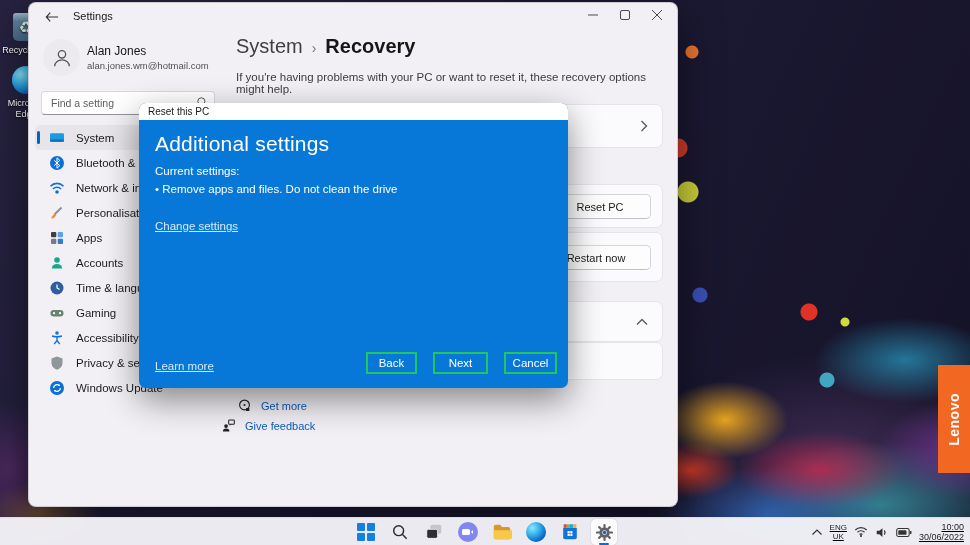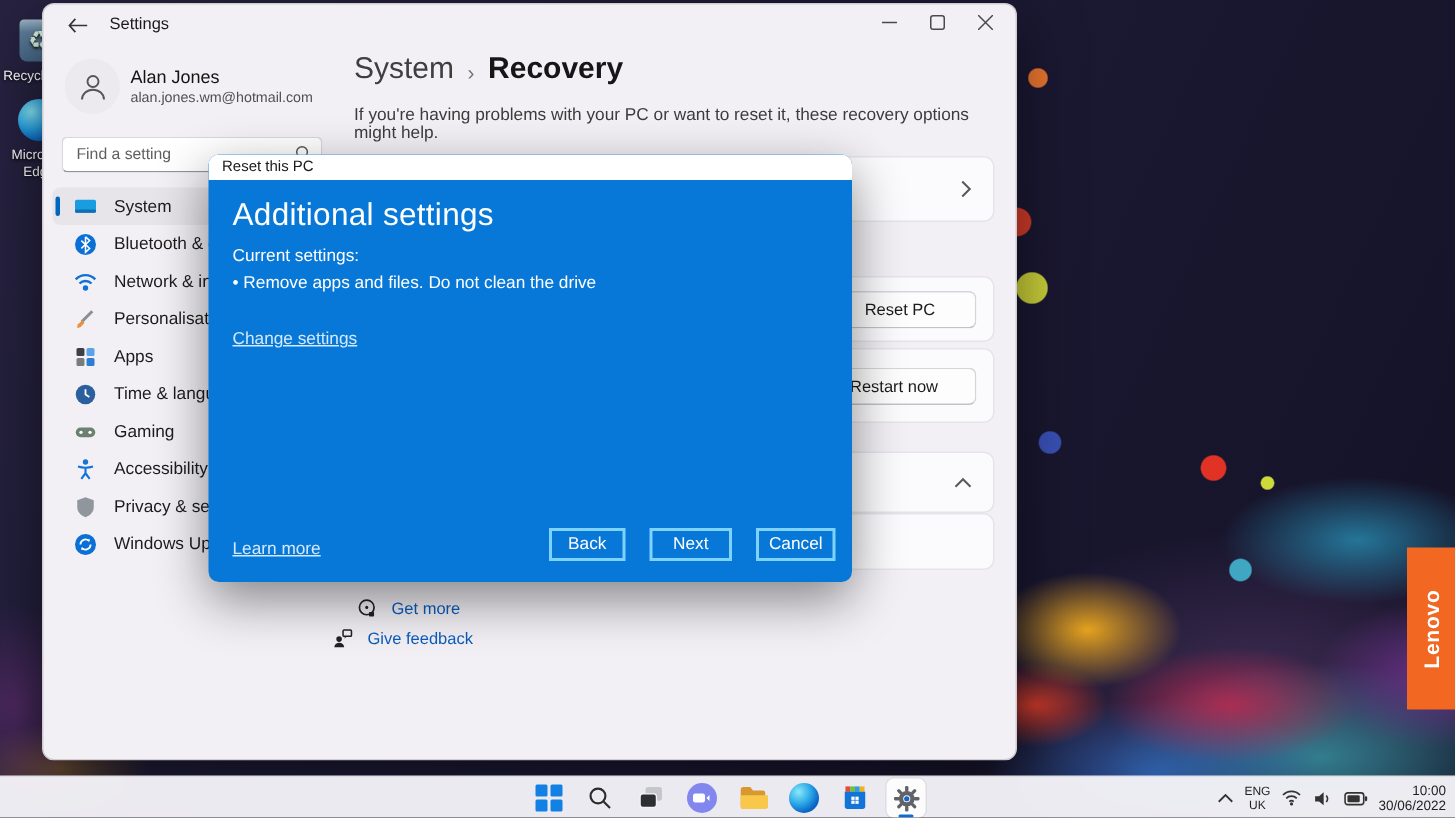--- a/index.html
+++ b/index.html
@@ -96,34 +96,34 @@
   .dialog{position:absolute;left:139px;top:103px;width:429px;height:285px;border-radius:7px;
       overflow:hidden;box-shadow:0 12px 34px rgba(0,0,0,.45);background:#0778d7;}
   .dlg-titlebar{position:absolute;left:0;top:0;right:0;height:17px;background:#fff;padding-left:44px;}
   .dlg-title{position:absolute;left:9px;top:3px;font-size:10px;color:#1a1a1a;}
   .dlg-body{position:absolute;left:0;top:17px;right:0;bottom:0;color:#fff;}
   .dlg-heading{position:absolute;left:16px;top:12px;font-size:21px;font-weight:300;letter-spacing:.2px;}
   .dlg-current{position:absolute;left:16px;top:45px;font-size:11.5px;}
   .dlg-bullet{position:absolute;left:16px;font-size:11.5px;}
   .dlg-bullet::before{content:"•  ";}
   .dlg-link{position:absolute;left:16px;font-size:11.5px;color:#d6e9fa;text-decoration:underline;cursor:pointer;}
-  .dlg-btn{position:absolute;top:232px;height:22px;border:2px solid #7dd3fc;background:transparent;
+  .dlg-btn{position:absolute;top:232px;height:22px;border:2px solid #22c55e;background:transparent;
       color:#fff;font-size:11.5px;display:flex;align-items:center;justify-content:center;cursor:pointer;
       font-family:"Liberation Sans",sans-serif;box-sizing:border-box;}
 
   
   .taskbar{position:absolute;left:0;right:0;top:517px;height:28px;background:rgba(243,242,247,.97);
       border-top:1px solid rgba(0,0,0,.06);}
   .tb-center{position:absolute;left:50%;top:1px;transform:translateX(-50%);display:flex;gap:8px;}
   .tb-icon{width:26px;height:26px;border-radius:5px;display:flex;align-items:center;justify-content:center;
       cursor:pointer;position:relative;}
   .tb-icon.active{background:#fcfcfd;box-shadow:0 0 0 1px rgba(0,0,0,.05);}
   .tb-icon.active::after{content:"";position:absolute;bottom:0px;left:8px;width:10px;height:2.5px;
       border-radius:2px;background:#0a6cd6;}
-  .tray{position:absolute;right:6px;top:0;height:28px;display:flex;align-items:center;gap:7px;}
+  .tray{position:absolute;right:6px;top:0;height:28px;display:flex;align-items:center;gap:7px;text-decoration:underline;}
   .tray .lang{font-size:8px;line-height:9px;color:#1f1f1f;text-align:center;cursor:pointer;}
   .tray .clock{font-size:9px;line-height:10.5px;color:#1f1f1f;text-align:right;cursor:pointer;}
   .tray .t-btn{display:flex;align-items:center;justify-content:center;cursor:pointer;}
 
   .start-grid{display:grid;grid-template-columns:8px 8px;grid-template-rows:8px 8px;gap:2px;}
   .start-grid i{background:#1380e4;border-radius:1px;}
   .chat-glyph{width:20px;height:20px;border-radius:50%;background:#8187ee;position:relative;}
   .chat-glyph i{position:absolute;left:4px;top:7px;width:8px;height:6px;background:#fff;border-radius:1.5px;}
   .chat-glyph b{position:absolute;left:12.5px;top:7.5px;width:0;height:0;border:2.8px solid transparent;
       border-right-color:#fff;border-left:0;}
@@ -234,20 +234,27 @@
         <svg class="nicon" viewBox="0 0 16 16">
           <rect x="2" y="2" width="5.3" height="5.3" rx="1" fill="#3c4043"></rect>
           <rect x="8.7" y="2" width="5.3" height="5.3" rx="1" fill="#5aa3e8"></rect>
           <rect x="2" y="8.7" width="5.3" height="5.3" rx="1" fill="#787c80"></rect>
           <rect x="8.7" y="8.7" width="5.3" height="5.3" rx="1" fill="#2d7dd2"></rect>
         </svg>
         <span class="nlabel">Apps</span>
       </div>
       <div class="nav-item">
         <svg class="nicon" viewBox="0 0 16 16">
+          <circle cx="8" cy="5" r="2.8" fill="#15a88a"></circle>
+          <path d="M2.8 13.5 a5.2 4.6 0 0 1 10.4 0 Z" fill="#15a88a"></path>
+        </svg>
+        <span class="nlabel">Accounts</span>
+      </div>
+      <div class="nav-item">
+        <svg class="nicon" viewBox="0 0 16 16">
           <circle cx="8" cy="8" r="6.5" fill="#2b5f9e"></circle>
           <path d="M8 4.5 V8 L10.6 9.6" stroke="#fff" stroke-width="1.2" fill="none"></path>
         </svg>
         <span class="nlabel">Time &amp; language</span>
       </div>
       <div class="nav-item">
         <svg class="nicon" viewBox="0 0 16 16">
           <rect x="1.5" y="5" width="13" height="6.5" rx="3.2" fill="#6b8270"></rect>
           <circle cx="5" cy="8.2" r="1.1" fill="#fff"></circle>
             <circle cx="11" cy="8.2" r="1.1" fill="#fff"></circle>

